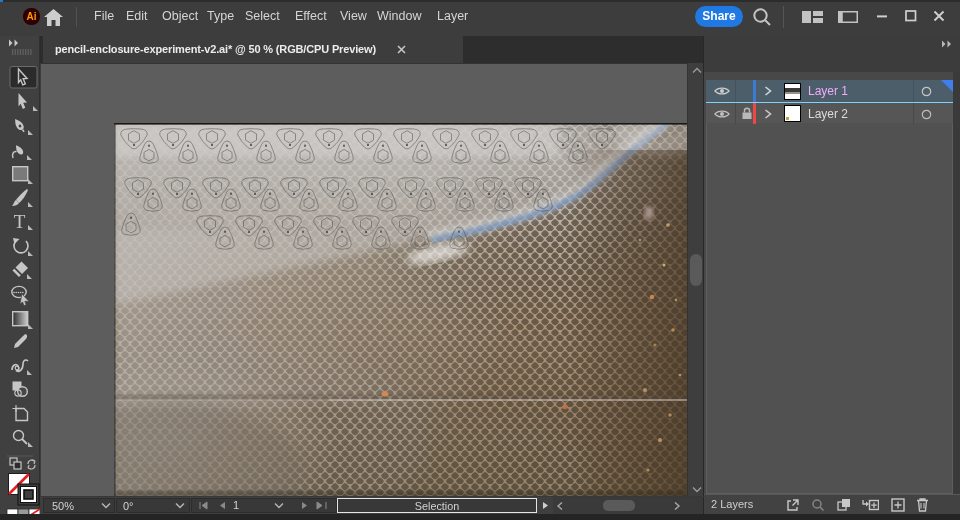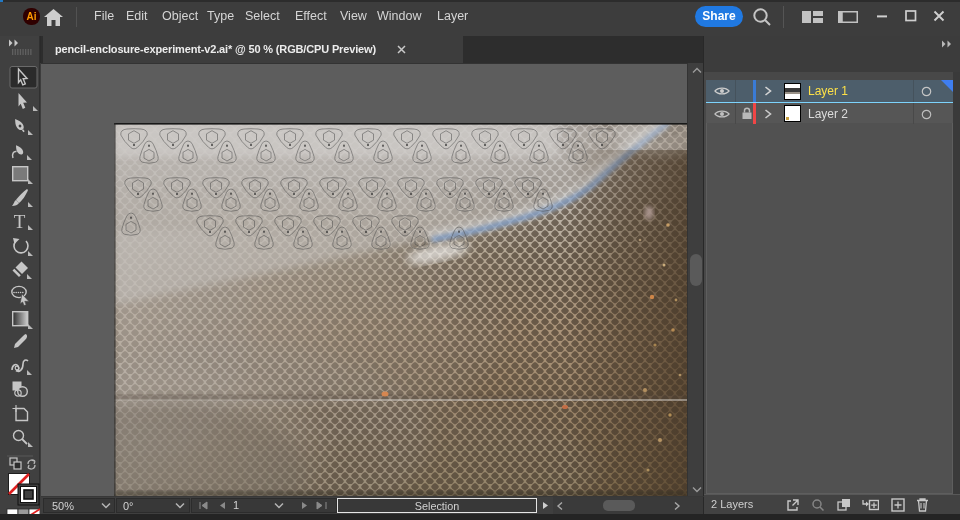--- a/index.html
+++ b/index.html
@@ -448,21 +448,21 @@
       </svg>
     <div class="abs" style="left:29px;top:0;width:1px;height:21.5px;background:#45525c"></div>
     <div class="abs" style="left:46.5px;top:0;width:3px;height:21.5px;background:#3a7bd5"></div>
     <svg class="abs" style="left:58px;top:6px" width="8" height="10">
         <path d="M1.5,1 L6.5,5 L1.5,9" fill="none" stroke="#d5d5d5" stroke-width="1.6"></path>
       </svg>
     <div class="abs" style="left:78px;top:2.5px;width:17px;height:17px;background:#fff;border:1px solid #000">
       <div class="abs" style="left:0;top:4px;width:15px;height:4px;background:#3a3a3a"></div>
       <div class="abs" style="left:0;top:8px;width:15px;height:2px;background:#9a9288"></div>
     </div>
-    <span class="abs" style="left:102px;top:4px;color:#fde047;font-size:12px">Layer 1</span>
+    <span class="abs" style="left:102px;top:4px;color:#f0abfc;font-size:12px">Layer 1</span>
     <div class="abs" style="left:207px;top:0;width:1px;height:21.5px;background:#45525c"></div>
     <svg class="abs" style="left:215px;top:6px" width="11" height="11">
         <circle cx="5.5" cy="5.5" r="4.2" fill="none" stroke="#c5c5c5" stroke-width="1.2"></circle>
       </svg>
     <svg class="abs" style="left:235px;top:0" width="12" height="12">
         <path d="M12,0 L12,12 L0,0 Z" fill="#3f7ef0"></path>
       </svg>
   </div>
 
   <div class="abs" style="left:2px;top:65.5px;width:247px;height:21.5px;background:#565656;border-top:1px solid #7dd3fc">

